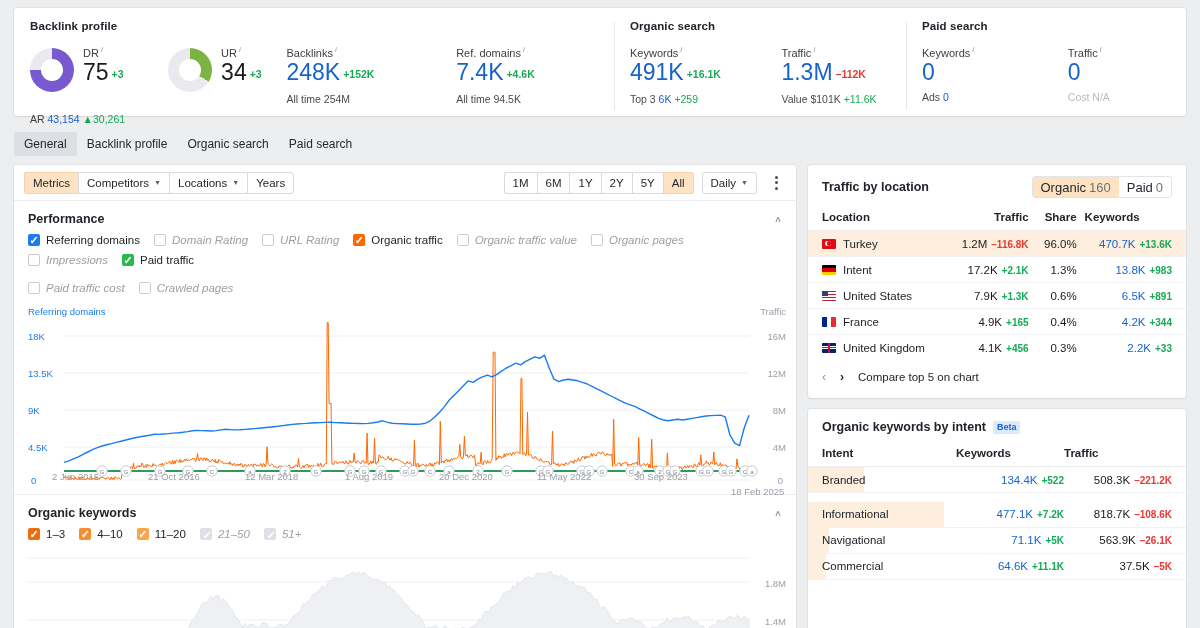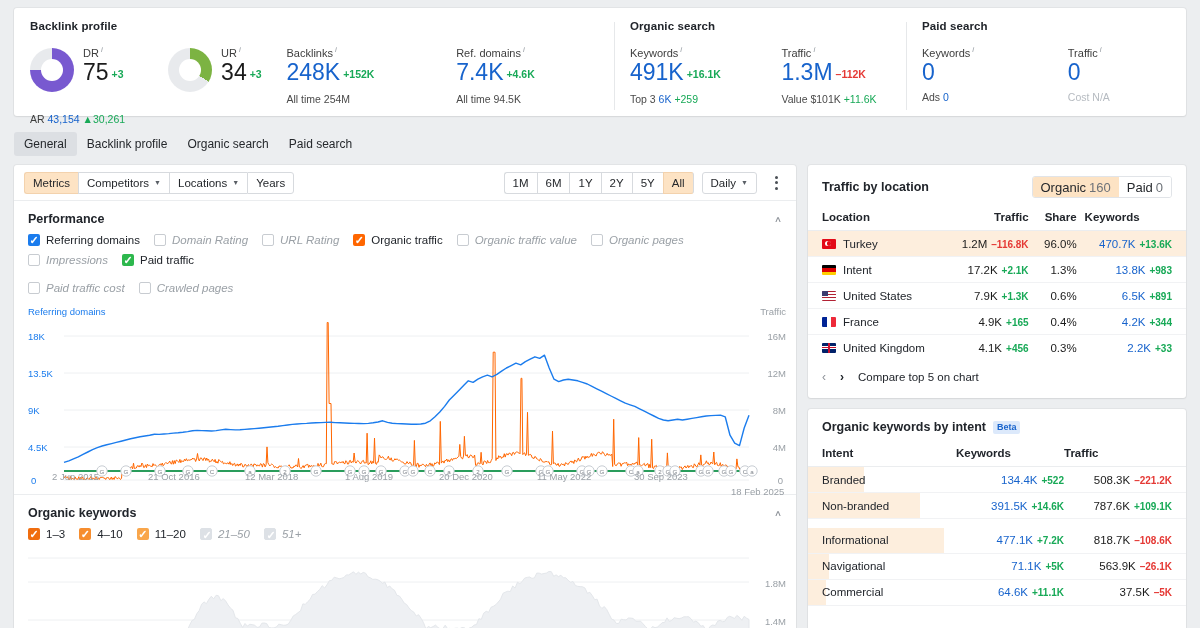--- a/index.html
+++ b/index.html
@@ -507,25 +507,20 @@
       <th style="width:108px;text-align:left">Keywords</th>
       <th style="width:122px;text-align:left">Traffic</th>
     </tr>
       </thead>
     <tbody id="intent-body">
       <tr>
         <td class="l barcell"><span class="bar" style="width:38%"></span><span class="rowtext">Branded</span></td>
         <td><span class="num blue">134.4K</span><span class="d up">+522</span></td>
         <td class="pad-r"><span class="num">508.3K</span><span class="d down">–221.2K</span></td>
       </tr>
-      <tr>
-        <td class="l barcell"><span class="bar" style="width:76%"></span><span class="rowtext">Non-branded</span></td>
-        <td><span class="num blue">391.5K</span><span class="d up">+14.6K</span></td>
-        <td class="pad-r"><span class="num">787.6K</span><span class="d up">+109.1K</span></td>
-      </tr>
       <tr style="height:9px">
           <td style="border:none;padding:0"></td>
           <td style="border:none;padding:0"></td>
           <td style="border:none;padding:0"></td>
         </tr>
       <tr>
         <td class="l barcell"><span class="bar" style="width:92%"></span><span class="rowtext">Informational</span></td>
         <td><span class="num blue">477.1K</span><span class="d up">+7.2K</span></td>
         <td class="pad-r"><span class="num">818.7K</span><span class="d down">–108.6K</span></td>
       </tr>

